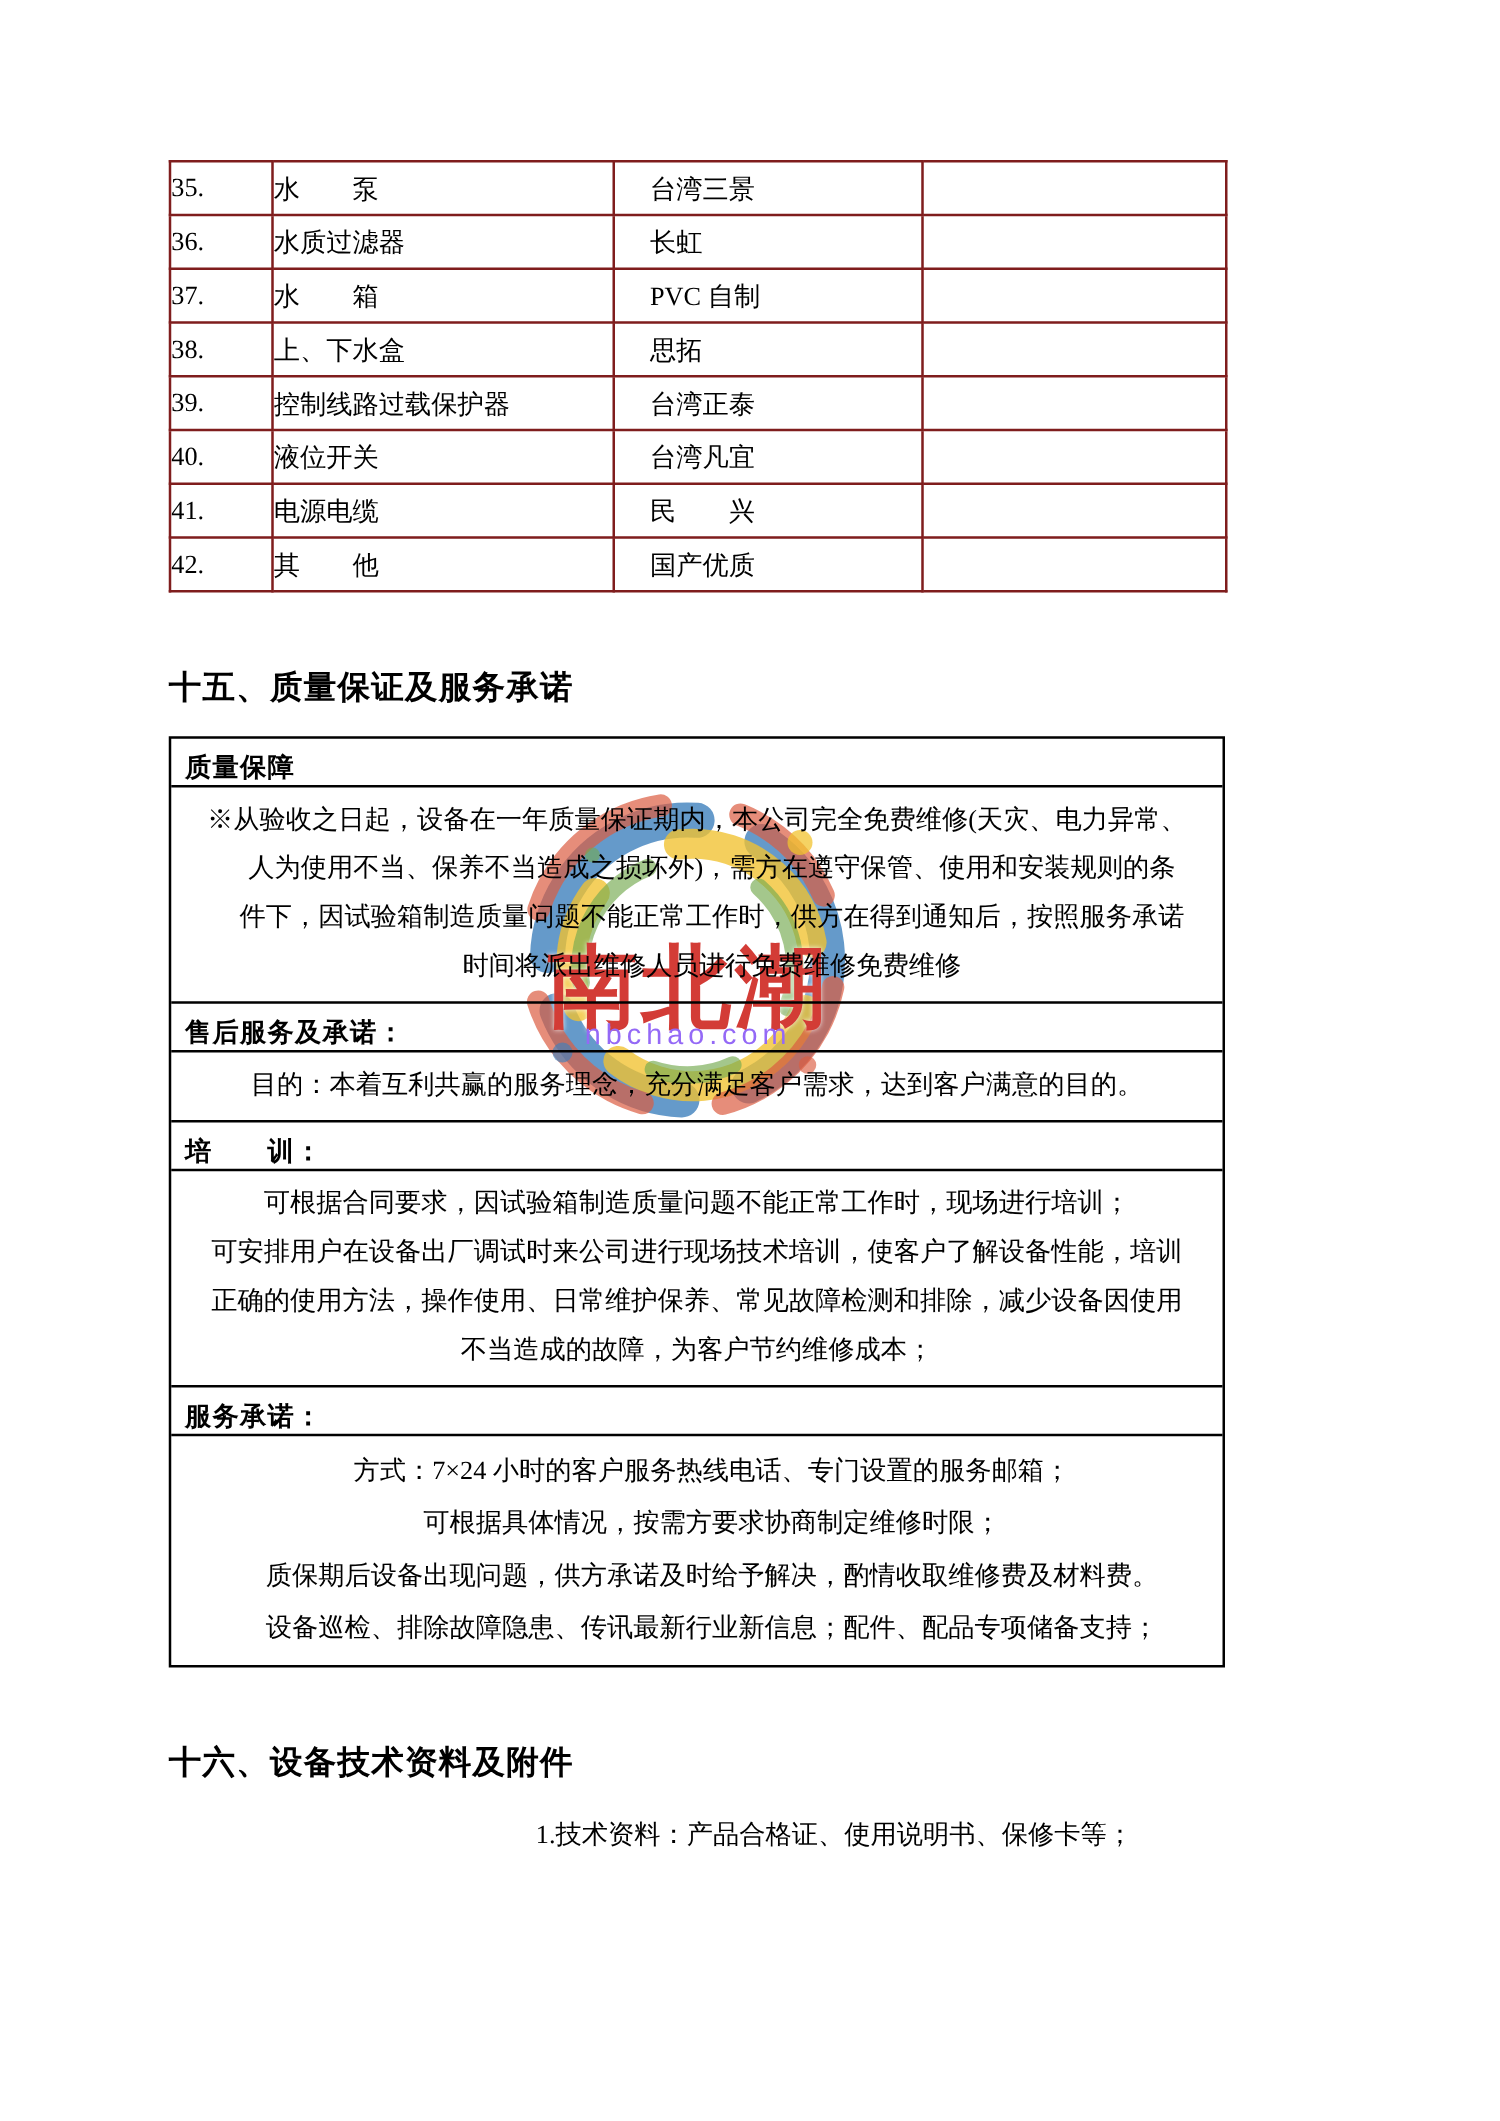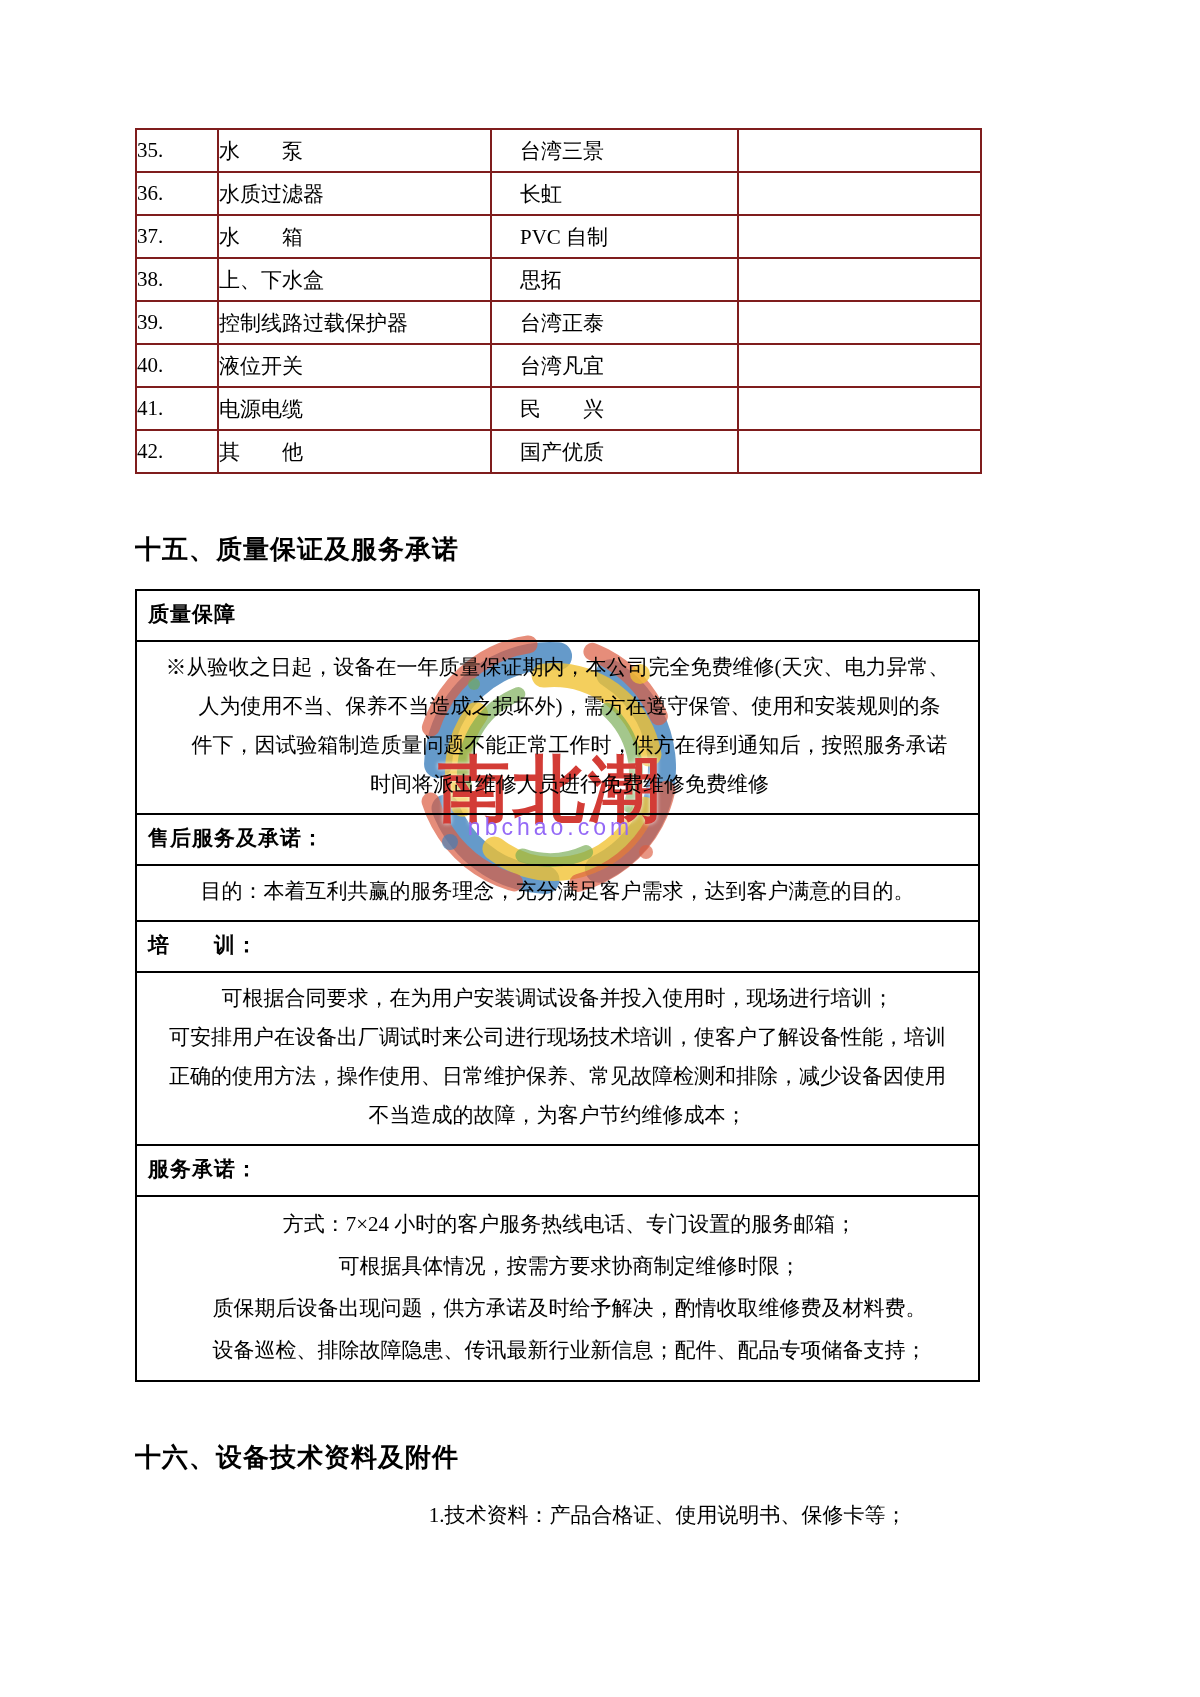--- a/index.html
+++ b/index.html
@@ -48,21 +48,21 @@
   .qtable {
     width: 845px;
     border: 2px solid #000;
     margin-top: 22px;
     font-size: 21px;
   }
   .qhead {
     font-family: "Liberation Sans", "DejaVu Sans", sans-serif;
     font-weight: bold;
     font-size: 21px;
-    padding: 9px 10px 12px 11px;
+    padding: 9px 10px 0 11px;
     border-bottom: 2px solid #000;
     letter-spacing: 1px;
   }
   .qblock {
     padding: 6px 12px 9px 12px;
     border-bottom: 2px solid #000;
   }
   .qblock.last { border-bottom: none; margin-left: 24px; }
   .qline { line-height: 39px; white-space: nowrap; text-align: center; }
   .qline.indent { padding-left: 24px; }
@@ -178,21 +178,21 @@
         <div class="qline indent">时间将派出维修人员进行免费维修免费维修</div>
       </div>
 
       <div class="qhead">售后服务及承诺：</div>
       <div class="qblock">
         <div class="qline">目的：本着互利共赢的服务理念，充分满足客户需求，达到客户满意的目的。</div>
       </div>
 
       <div class="qhead">培　　训：</div>
       <div class="qblock">
-        <div class="qline">可根据合同要求，在为用户安装调试设备并投入使用时，现场进行培训；</div>
+        <div class="qline">可根据合同要求，因试验箱制造质量问题不能正常工作时，现场进行培训；</div>
         <div class="qline">可安排用户在设备出厂调试时来公司进行现场技术培训，使客户了解设备性能，培训</div>
         <div class="qline">正确的使用方法，操作使用、日常维护保养、常见故障检测和排除，减少设备因使用</div>
         <div class="qline">不当造成的故障，为客户节约维修成本；</div>
       </div>
 
       <div class="qhead">服务承诺：</div>
       <div class="qblock last">
         <div class="qline spread">方式：7×24 小时的客户服务热线电话、专门设置的服务邮箱；</div>
         <div class="qline spread">可根据具体情况，按需方要求协商制定维修时限；</div>
         <div class="qline spread">质保期后设备出现问题，供方承诺及时给予解决，酌情收取维修费及材料费。</div>

